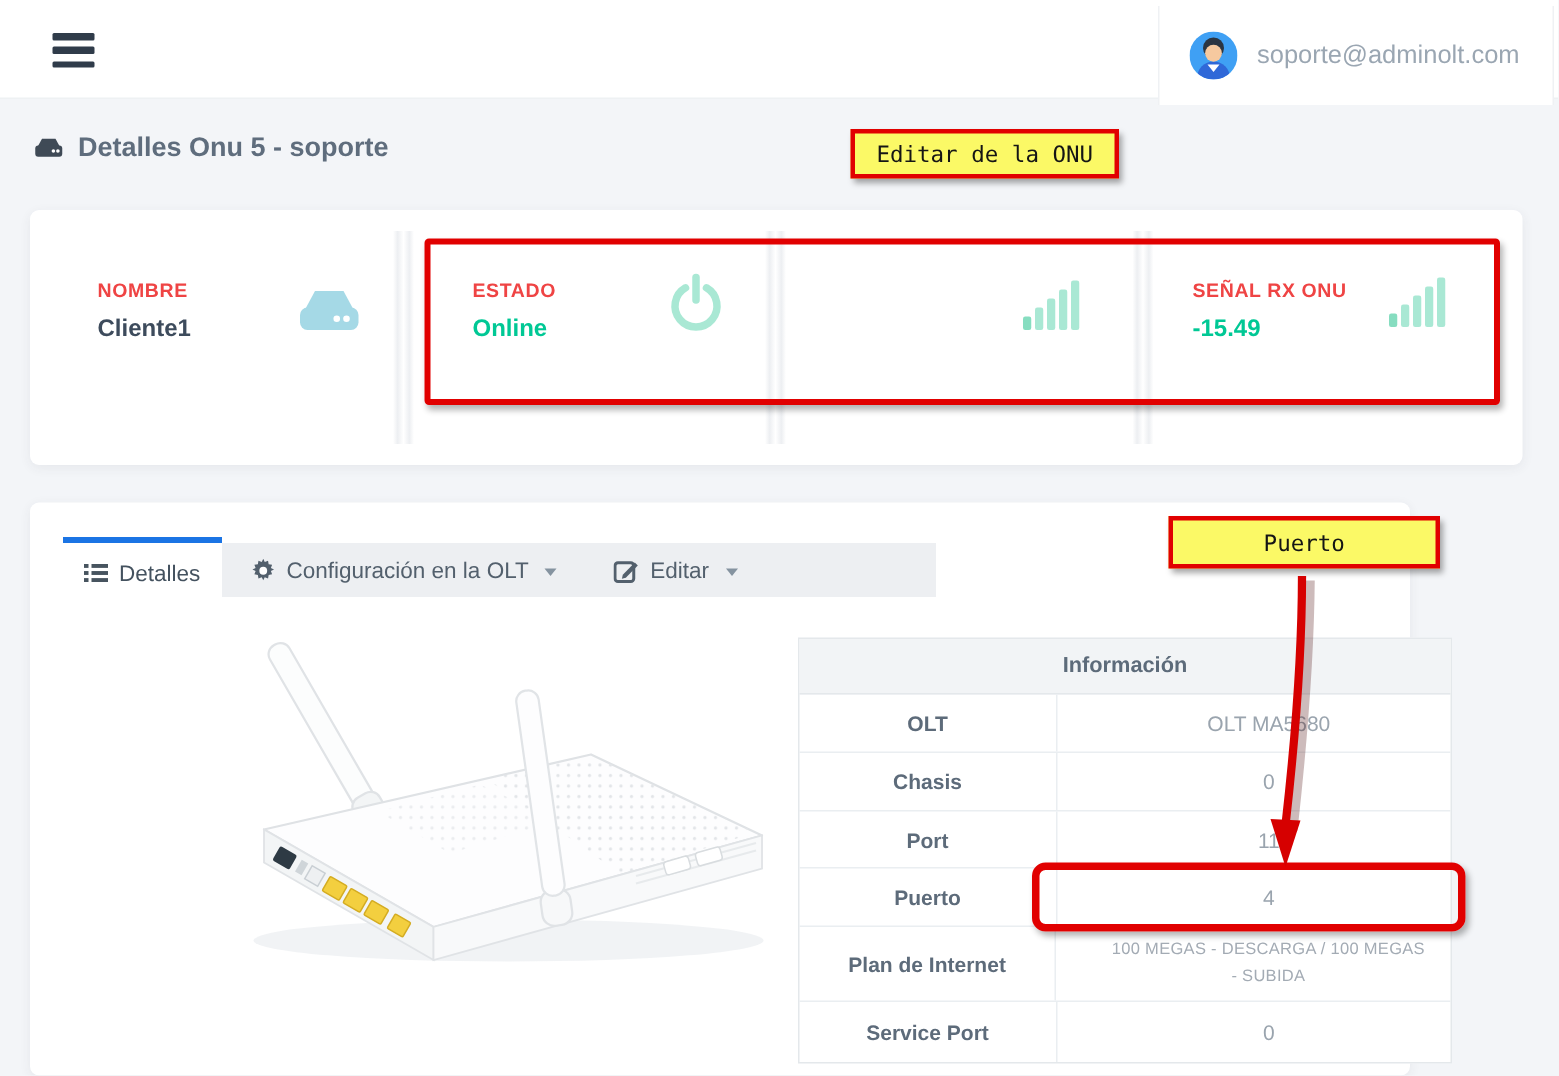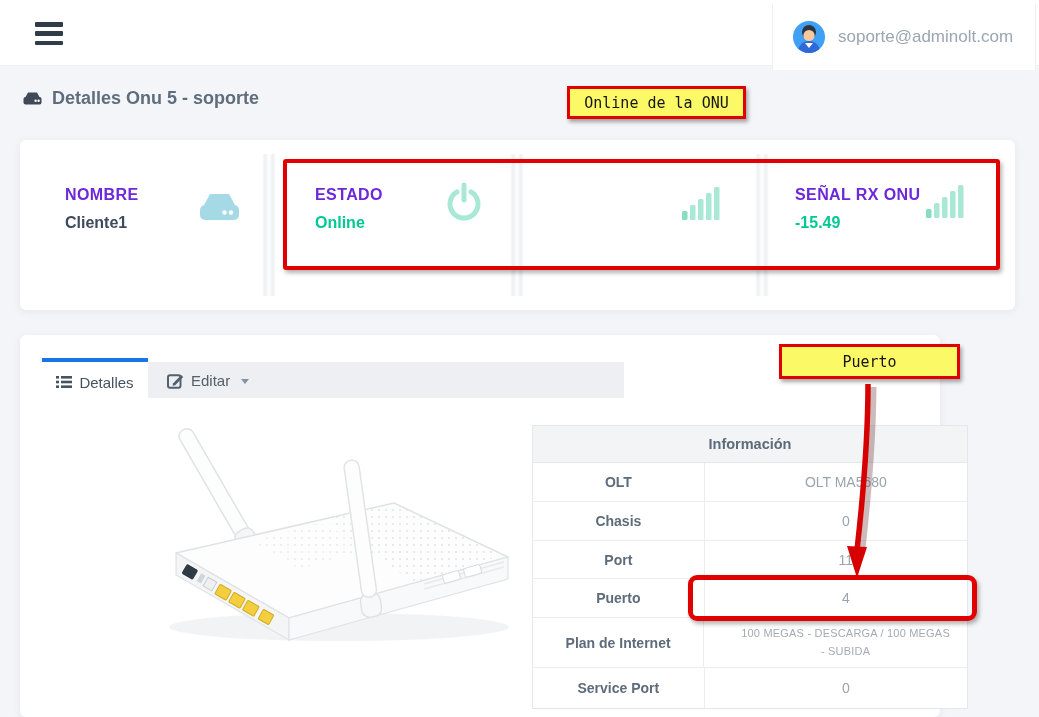--- a/index.html
+++ b/index.html
@@ -26,21 +26,21 @@
   .page-title { color:#5f6d7d; font-size:18px; font-weight:bold; }
 
   
   .card { position:absolute; background:#fff; border-radius:6px;
     box-shadow:0 2px 8px rgba(50,60,75,0.07); }
   #status-card { left:20px; top:140px; width:995px; height:170px; }
   #main-card   { left:20px; top:335px; width:920px; height:382px; }
 
   
   .sc-item { position:absolute; top:46px; }
-  .sc-label { font-size:16px; font-weight:bold; color:#6d28d9; letter-spacing:.4px; }
+  .sc-label { font-size:13px; font-weight:bold; color:#ef4444; letter-spacing:.4px; }
   .sc-value { margin-top:10px; font-size:16px; font-weight:bold; color:#3d4b5c; }
   .sc-value.teal { color:#00c895; }
   .sc-icon { position:absolute; }
   .v-divider { position:absolute; top:14px; width:14px; height:142px;
     background:linear-gradient(90deg, rgba(240,242,244,0) 0%, #edeff2 22%,
       rgba(255,255,255,0.25) 50%, #edeff2 78%, rgba(240,242,244,0) 100%); }
 
   
   .tab-strip { position:absolute; left:22px; top:27px; width:582px; height:36px; background:#edeff2; }
   .tab-active { position:absolute; left:22px; top:23px; width:106px; height:44px;
@@ -200,20 +200,30 @@
           <rect x="5" y="10.4" width="11" height="2.6" fill="#47545f"></rect>
       </svg>
     </span>
     <span>Detalles</span>
   </div>
 
   <div class="tab-row">
     <div class="tab-item">
       <span style="display:inline-flex;">
         <svg width="17" height="17" viewBox="0 0 17 17">
+          <path fill="#53606d" d="M8.5,0.5 l1,2.1 2.2-0.8 0.4,2.3 2.3,0.4 -0.8,2.2 2.1,1 -2.1,1 0.8,2.2 -2.3,0.4 -0.4,2.3 -2.2-0.8 -1,2.1 -1-2.1 -2.2,0.8 -0.4-2.3 -2.3-0.4 0.8-2.2 -2.1-1 2.1-1 -0.8-2.2 2.3-0.4 0.4-2.3 2.2,0.8 Z"></path>
+          <circle cx="8.5" cy="8.5" r="2.6" fill="#ffffff"></circle>
+        </svg>
+      </span>
+      <span>Configuración en la OLT</span>
+      <span class="caret"></span>
+    </div>
+    <div class="tab-item">
+      <span style="display:inline-flex;">
+        <svg width="17" height="17" viewBox="0 0 17 17">
           <rect x="1" y="3.2" width="12.5" height="12.5" rx="2" fill="none" stroke="#53606d" stroke-width="2"></rect>
           <path d="M6.2,11.2 L14.2,3 L16.2,5 L8.2,13.2 L5.6,13.8 Z" fill="#53606d"></path>
         </svg>
       </span>
       <span>Editar</span>
       <span class="caret"></span>
     </div>
   </div>
 
   <div id="router-art">
@@ -284,21 +294,21 @@
       <div class="tcell-l">Plan de Internet</div>
       <div class="tcell-v small">100 MEGAS - DESCARGA / 100 MEGAS - SUBIDA</div>
     </div>
     <div class="trow h40">
       <div class="tcell-l">Service Port</div>
       <div class="tcell-v">0</div>
     </div>
   </div>
 </div>
 
-<div class="ann-label" id="estado-ann">Online de la ONU</div>
+<div class="ann-label" id="estado-ann">Editar de la ONU</div>
 <div class="ann-label" id="puerto-ann">Puerto</div>
 <div class="red-rect" id="status-red"></div>
 <div class="red-rect" id="puerto-red"></div>
 <svg id="arrow-svg" width="60" height="222" viewBox="0 0 60 222">
   <path d="M40.5,3.5 C40,62 35,116 29,170" fill="none" stroke="rgba(90,30,30,0.3)" stroke-width="7" transform="translate(2.5,1.5)"></path>
   <path d="M38,2 C38,60 33,115 27,168" fill="none" stroke="#d60000" stroke-width="5.5"></path>
   <polygon points="17,164 37,165 27,196" fill="#d60000"></polygon>
 </svg>
 
 </body></html>

